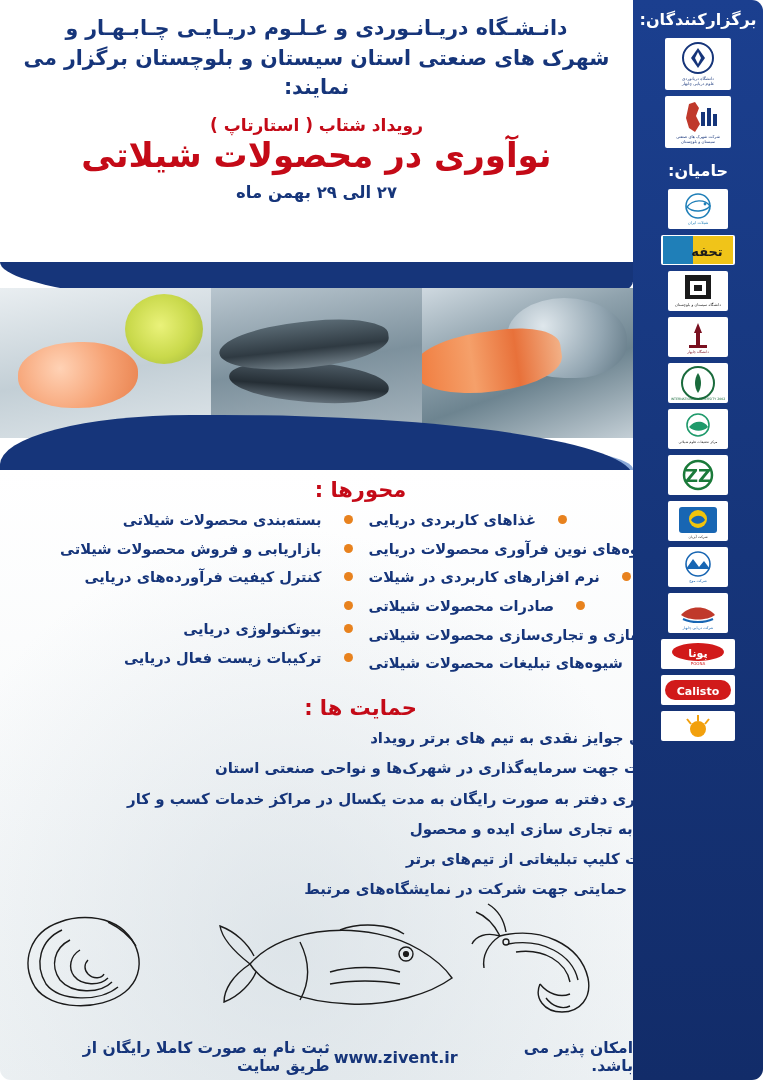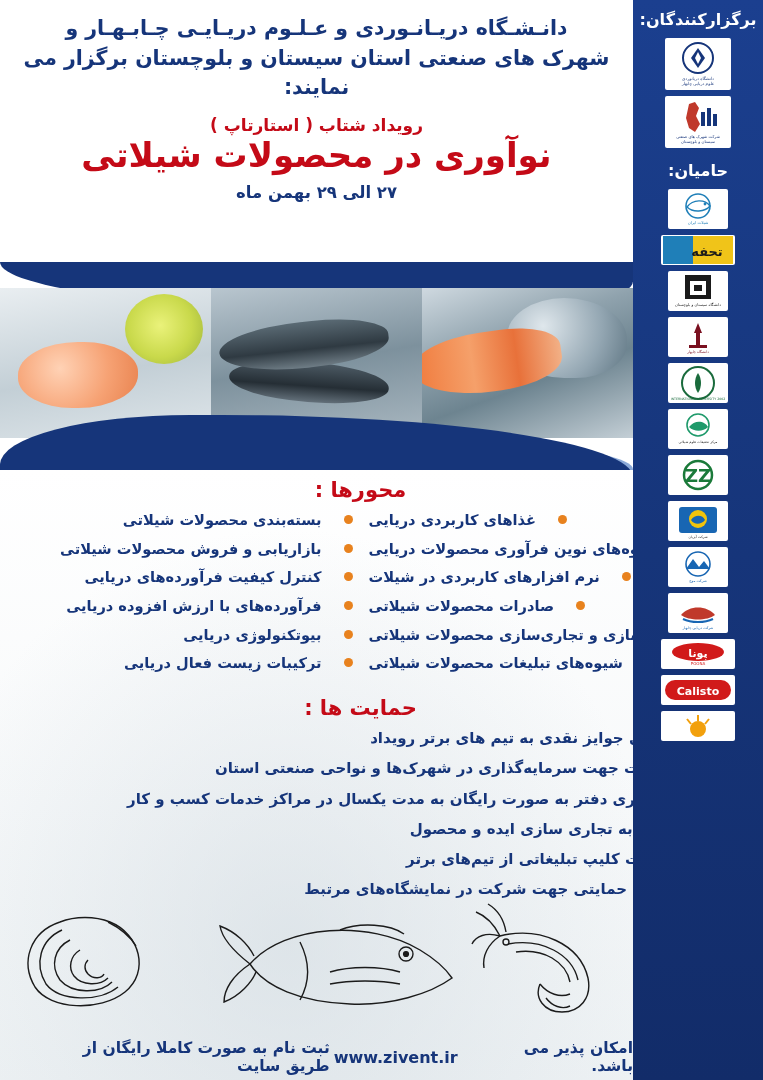--- a/index.html
+++ b/index.html
@@ -8,20 +8,21 @@
     font-family:"DejaVu Sans","Liberation Sans",sans-serif;
     background:#ffffff;
     overflow:hidden;
     position:relative;
   }
   .poster{
     position:relative;
     width:763px;height:1080px;
     overflow:hidden;
     background:#ffffff;
+    border-radius:11px;
   }
 
   
   .sidebar{
     position:absolute;top:0;right:0;
     width:130px;height:1080px;
     background:linear-gradient(180deg,#1b3f8f 0%,#17377e 40%,#122c69 100%);
     display:flex;flex-direction:column;align-items:center;
     padding-top:6px;
     box-sizing:border-box;
@@ -251,21 +252,20 @@
           <div class="row">
               <span class="bullet"></span>
               <span>بازاریابی و فروش محصولات شیلاتی</span>
             </div>
           <div class="row">
               <span class="bullet"></span>
               <span>کنترل کیفیت فرآورده‌های دریایی</span>
             </div>
           <div class="row">
               <span class="bullet"></span>
-              <span>فرآورده‌های با ارزش افزوده دریایی</span>
             </div>
           <div class="row">
               <span class="bullet"></span>
               <span>بیوتکنولوژی دریایی</span>
             </div>
           <div class="row">
               <span class="bullet"></span>
               <span>ترکیبات زیست فعال دریایی</span>
             </div>
         </div>

